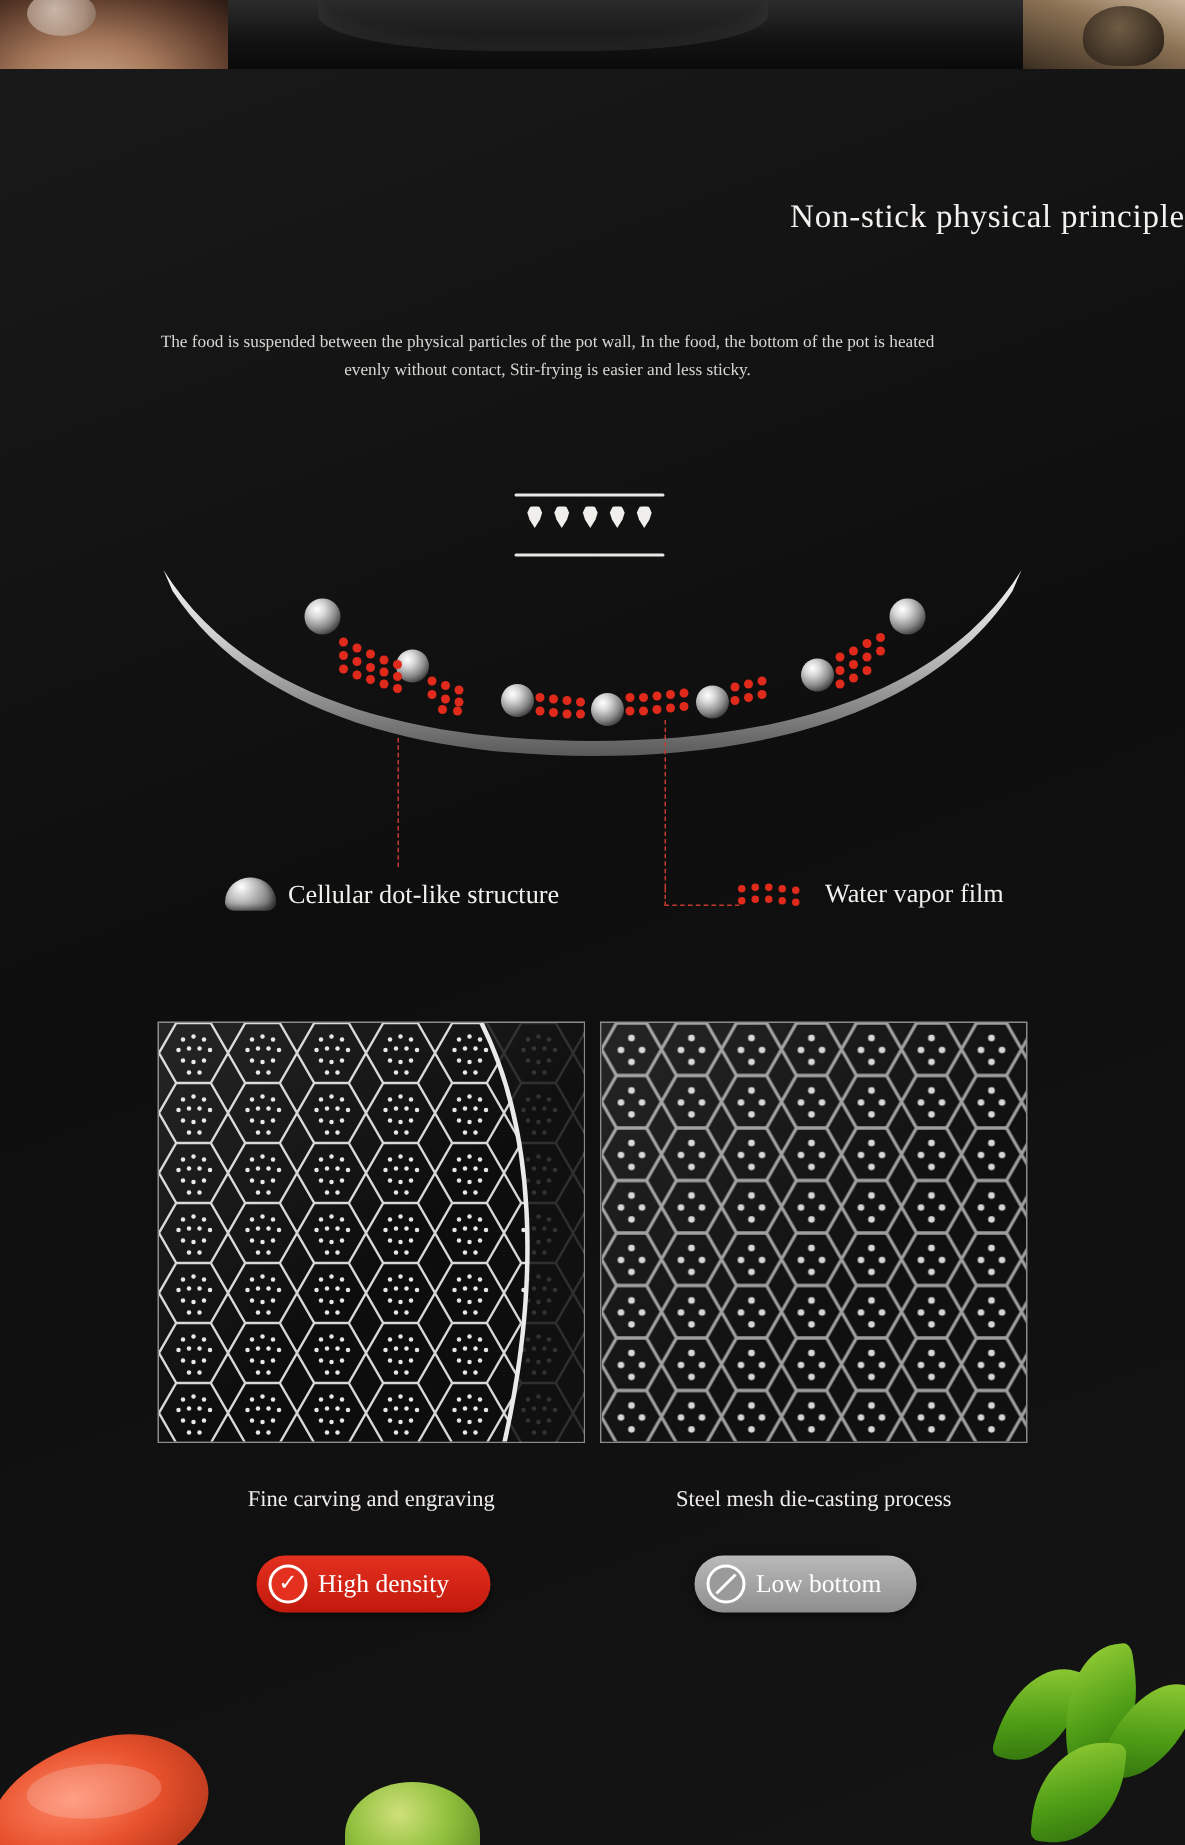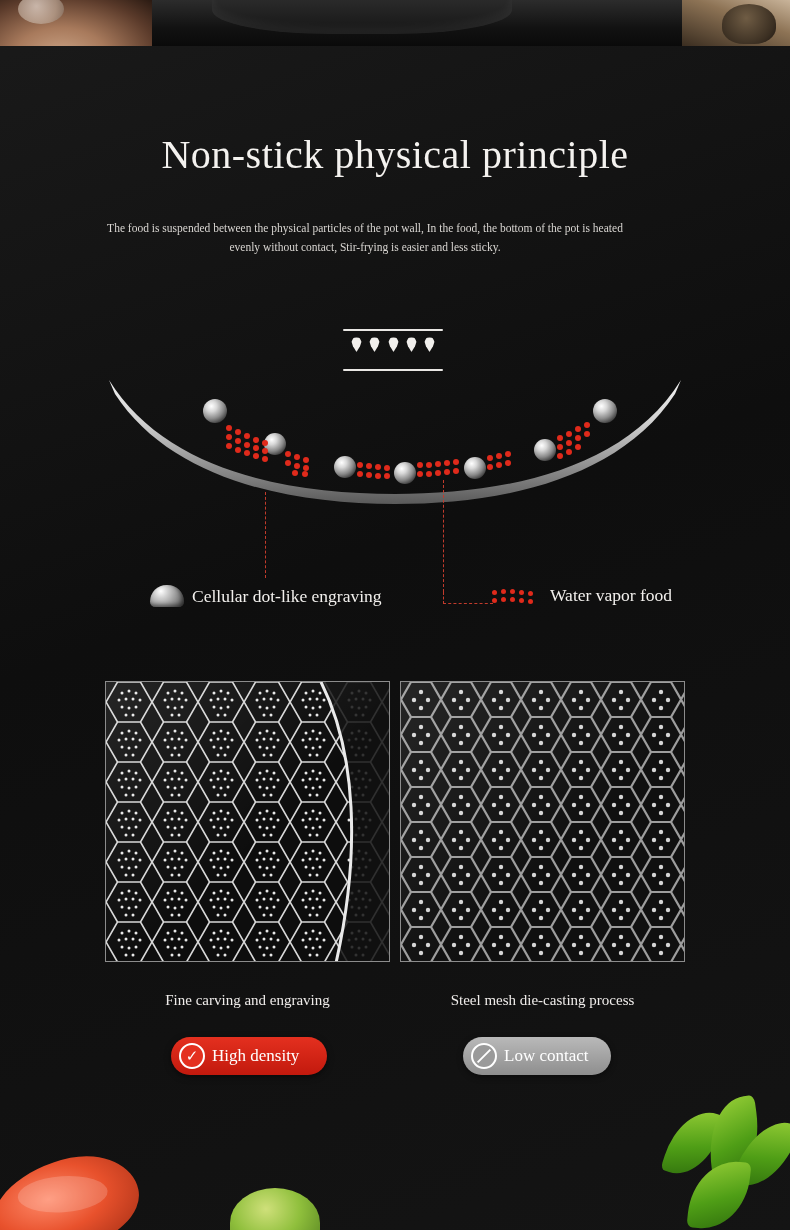--- a/index.html
+++ b/index.html
@@ -76,22 +76,22 @@
     border-radius: 50% 50% 40% 40%;
     background: radial-gradient(circle at 45% 35%, #6f5c44 0%, #3b2f22 70%, #1b1510 100%);
   }
 
   
   .title {
     position: absolute;
     top: 131px;
     left: 0;
     width: 790px;
-    text-align: center;
-    font-size: 40px;
+    text-align: right;
+    font-size: 22px;
     letter-spacing: .5px;
     color: #f4f2ef;
     font-family: "Liberation Serif", serif;
   }
   .subtitle {
     position: absolute;
     top: 219px;
     left: 0;
     width: 730px;
     text-align: center;
@@ -471,36 +471,36 @@
   </div>
 
   <div class="connector" style="left:265px; top:492px; height:86px;"></div>
   <div class="connector" style="left:443px; top:480px; height:112px;"></div>
   <div class="connector-h" style="left:443px; top:603px; width:50px;"></div>
   <div class="connector" style="left:443px; top:592px; height:12px;"></div>
 
   <div class="legend">
     <div class="legend-left">
       <span class="bead-icon"></span>
-      <span class="legend-label">Cellular dot-like engraving</span>
+      <span class="legend-label">Cellular dot-like structure</span>
     </div>
     <div class="legend-right">
       <span class="dots-icon">
         <i style="left:2px;  top:3px;"></i>
           <i style="left:11px; top:2px;"></i>
           <i style="left:20px; top:2px;"></i>
         <i style="left:29px; top:3px;"></i>
           <i style="left:38px; top:4px;"></i>
         <i style="left:2px;  top:11px;"></i>
           <i style="left:11px; top:10px;"></i>
           <i style="left:20px; top:10px;"></i>
         <i style="left:29px; top:11px;"></i>
           <i style="left:38px; top:12px;"></i>
       </span>
-      <span class="legend-label">Water vapor food</span>
+      <span class="legend-label">Water vapor film</span>
     </div>
   </div>
 
   <div class="compare">
     <div class="cell">
       <svg class="hexgrid" width="285" height="281" viewBox="0 0 285 281">
         <rect width="285" height="281" fill="#0d0d0d"></rect>
         <defs>
           <pattern id="hexA" width="46" height="40" patternUnits="userSpaceOnUse">
             <path d="M11.5,0 L34.5,0 L46,20 L34.5,40 L11.5,40 L0,20 Z" fill="none" stroke="#d8d8d8" stroke-width="1.6"></path>
@@ -559,21 +559,21 @@
     <div class="cap left">Fine carving and engraving</div>
   </div>
 
   <div class="badges">
     <div class="badge badge-high">
       <span class="glyph">✓</span>
       <span class="badge-label">High density</span>
     </div>
     <div class="badge badge-low">
       <span class="glyph"></span>
-      <span class="badge-label">Low contact</span>
+      <span class="badge-label">Low bottom</span>
     </div>
   </div>
 
   <div class="bottom">
     <div class="shrimp"></div>
     <div class="veg"></div>
     <div class="greens">
       <div class="leaf" style="left:10px; top:10px; width:46px; height:70px; transform:rotate(18deg);"></div>
       <div class="leaf" style="left:48px; top:0px;  width:52px; height:84px; transform:rotate(-8deg);"></div>
       <div class="leaf" style="left:84px; top:18px; width:44px; height:76px; transform:rotate(24deg);"></div>

